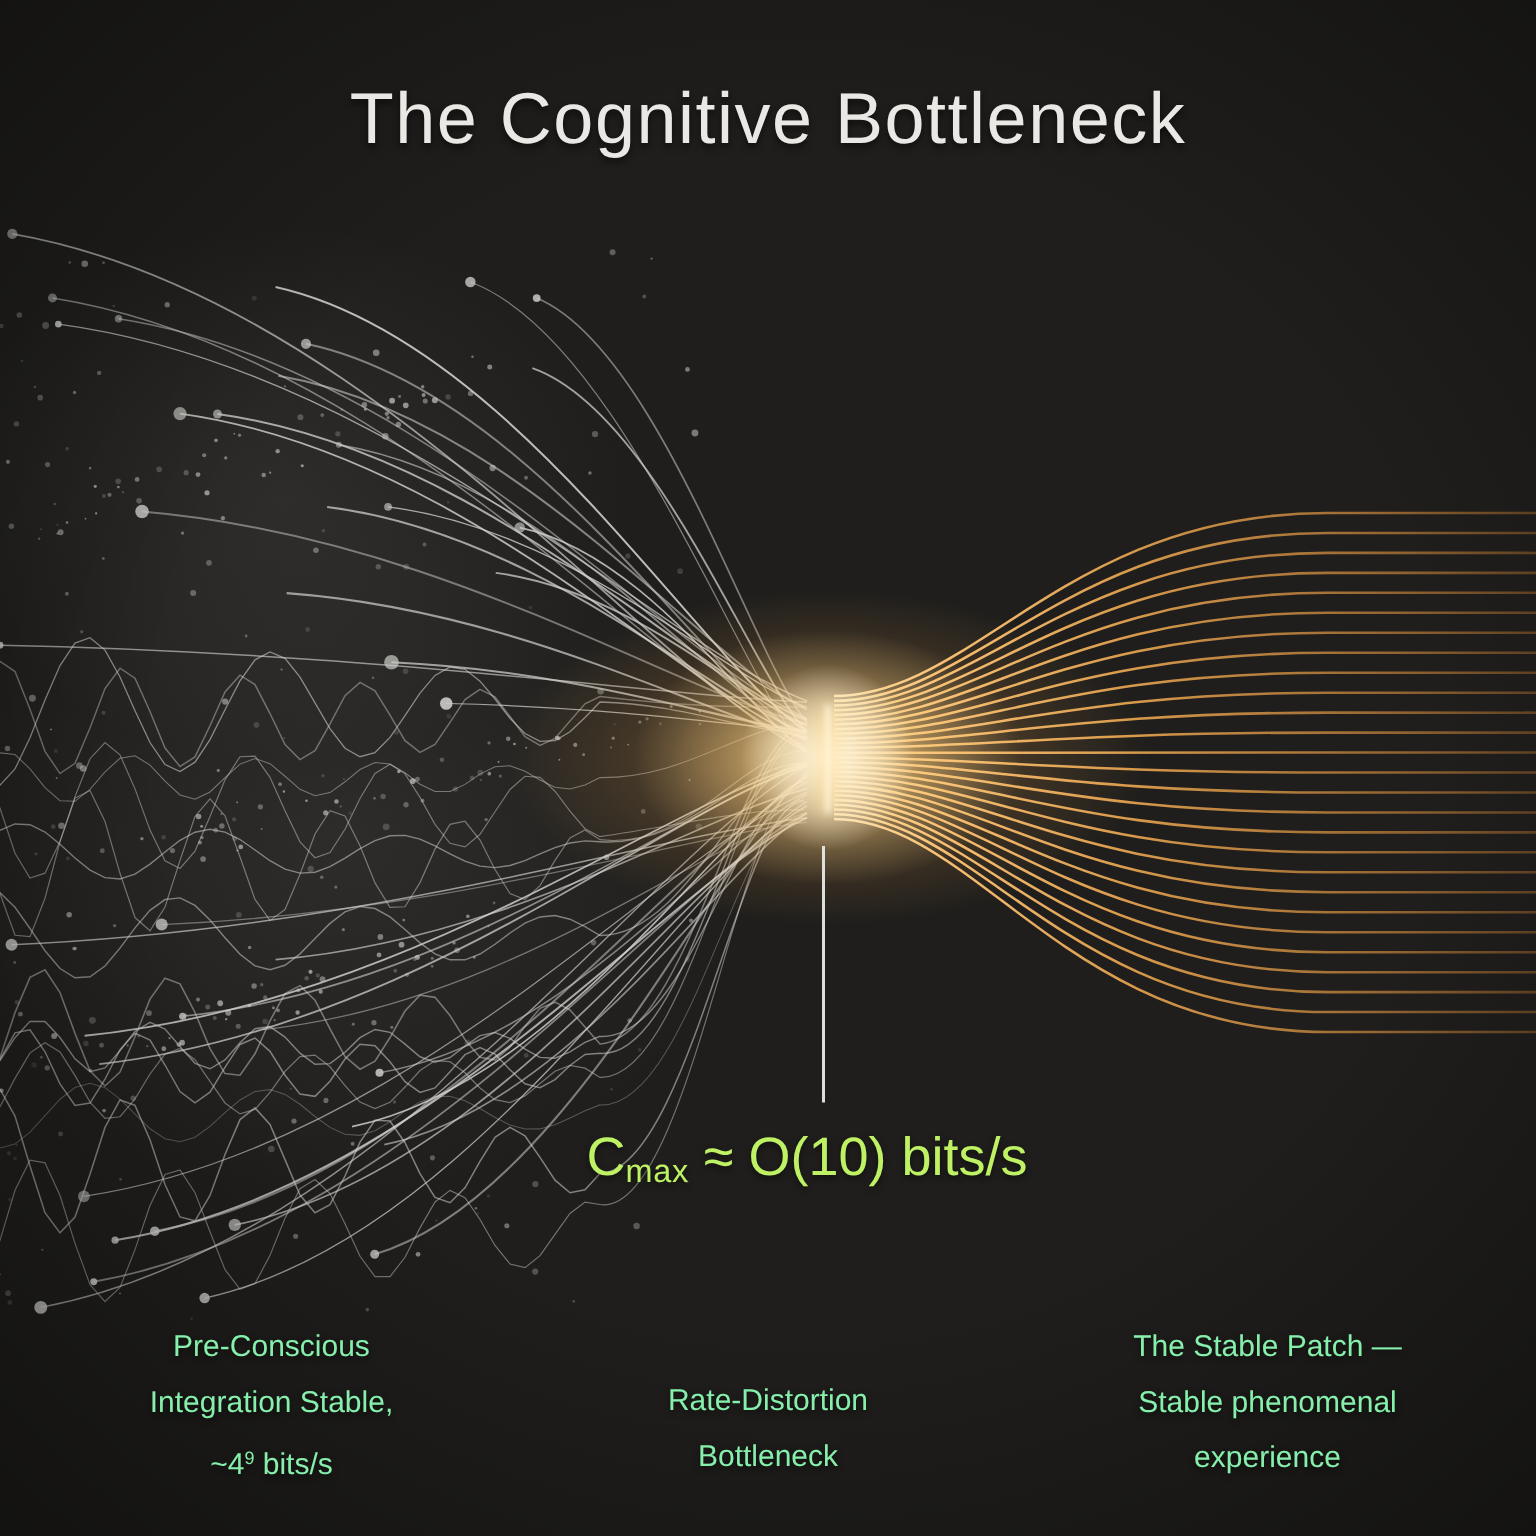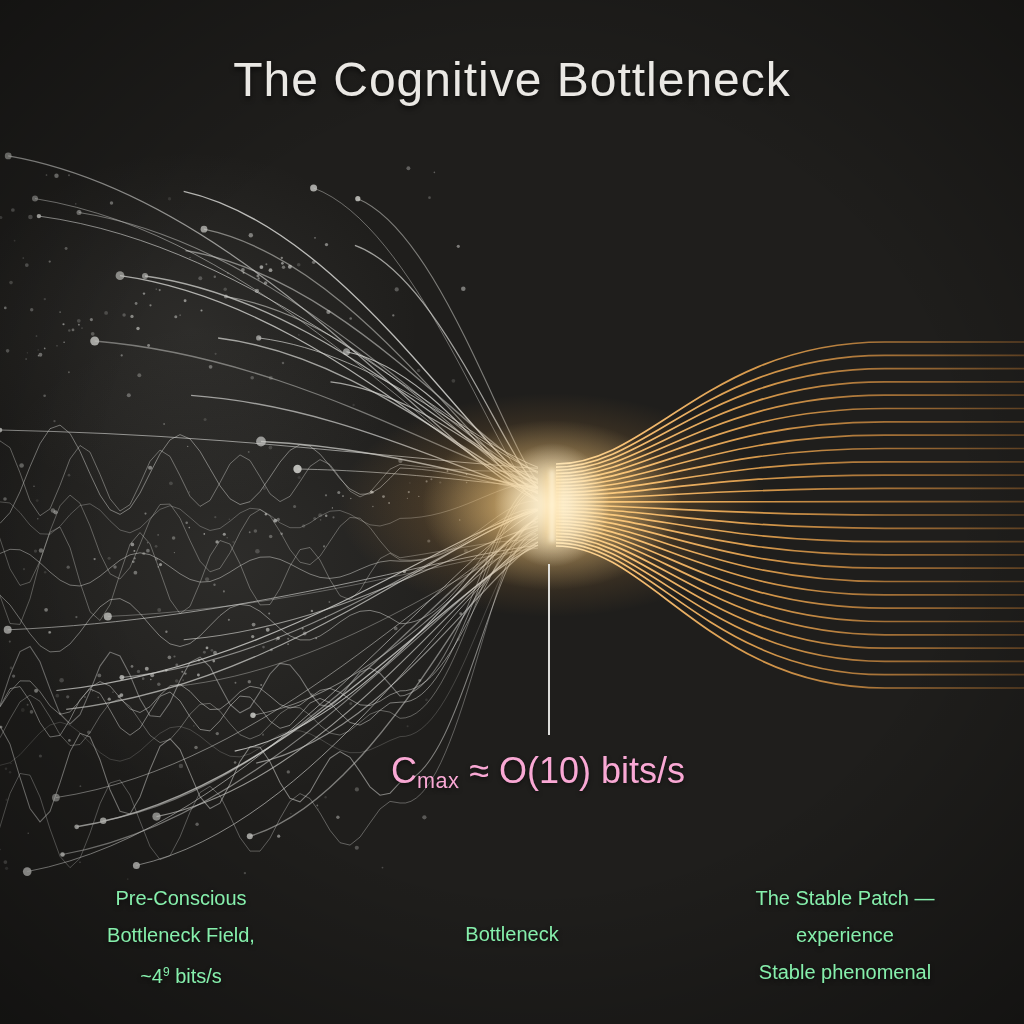--- a/index.html
+++ b/index.html
@@ -14,21 +14,21 @@
     background:radial-gradient(ellipse 75% 70% at 52% 48%, rgba(0,0,0,0) 55%, rgba(0,0,0,0.38) 100%);
   }
   .txt{position:absolute;z-index:4;color:#e9e7e3;text-align:center;}
   #title{
     left:0;right:0;top:52px;
     font-size:48px;font-weight:400;letter-spacing:1px;color:#eae8e4;
     text-shadow:0 3px 5px rgba(0,0,0,.55);
   }
   #cmax{
     left:50%;top:750px;transform:translateX(-50%) translateX(26px);
-    font-size:36px;font-weight:400;color:#f9a8d4;white-space:nowrap;
+    font-size:36px;font-weight:400;color:#bef264;white-space:nowrap;
     text-shadow:0 2px 4px rgba(0,0,0,.5);
   }
   #cmax .sub{font-size:.6em;vertical-align:-0.22em;letter-spacing:.5px;}
   .caption{
     font-size:20px;line-height:37px;font-weight:400;color:#86efac;
     text-shadow:0 2px 4px rgba(0,0,0,.5);
   }
   #cap-left{left:41px;top:880px;width:280px;}
   #cap-center{left:382px;top:916px;width:260px;}
   #cap-right{left:695px;top:880px;width:300px;}
@@ -508,26 +508,27 @@
   <div id="vignette"></div>
 
   <div id="title" class="txt">The Cognitive Bottleneck</div>
 
   <div id="cmax" class="txt">
     <span>C</span><span class="sub">max</span><span> ≈ O(10) bits/s</span>
   </div>
 
   <div id="cap-left" class="txt caption">
     <div>Pre-Conscious</div>
-    <div>Bottleneck Field,</div>
+    <div>Integration Stable,</div>
     <div><span>~4</span><span class="sup">9</span><span> bits/s</span></div>
   </div>
 
   <div id="cap-center" class="txt caption">
+    <div>Rate-Distortion</div>
     <div>Bottleneck</div>
   </div>
 
   <div id="cap-right" class="txt caption">
     <div>The Stable Patch —</div>
+    <div>Stable phenomenal</div>
     <div>experience</div>
-    <div>Stable phenomenal</div>
   </div>
 </div>
 
 </body></html>

